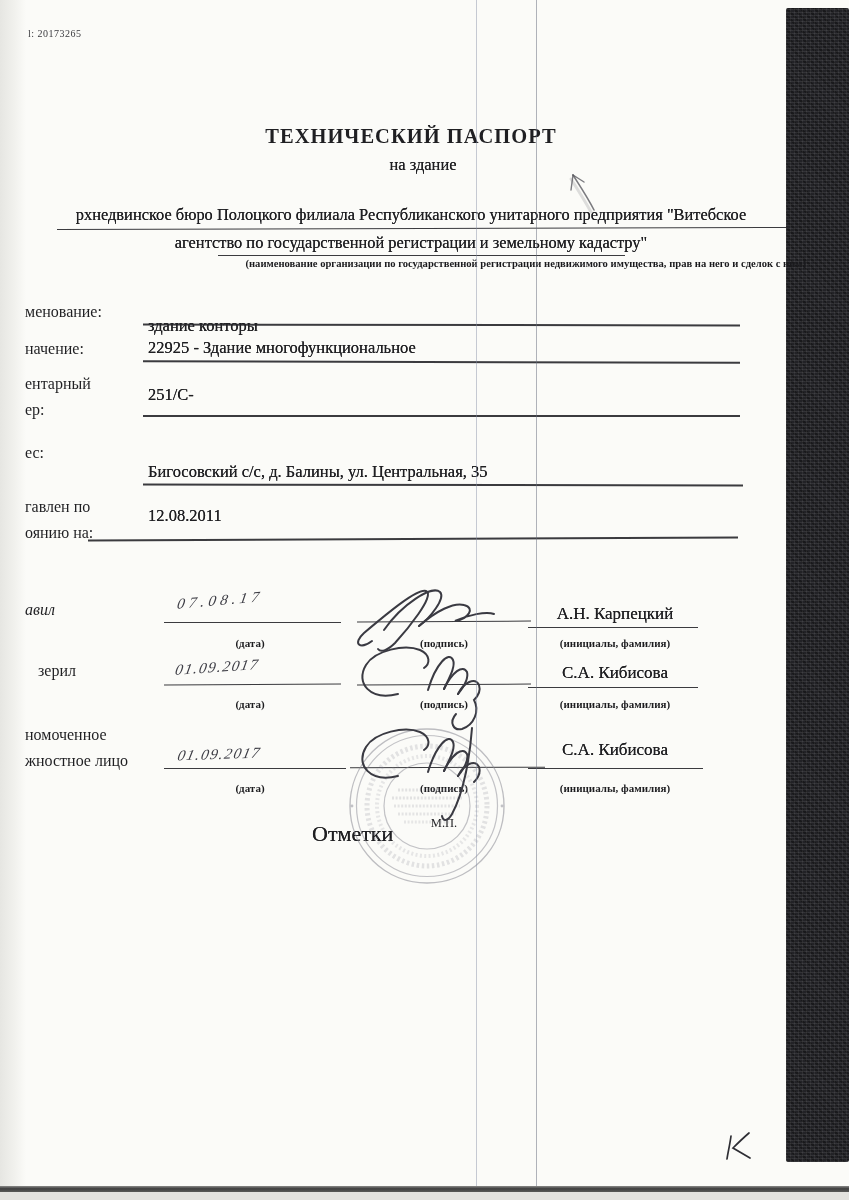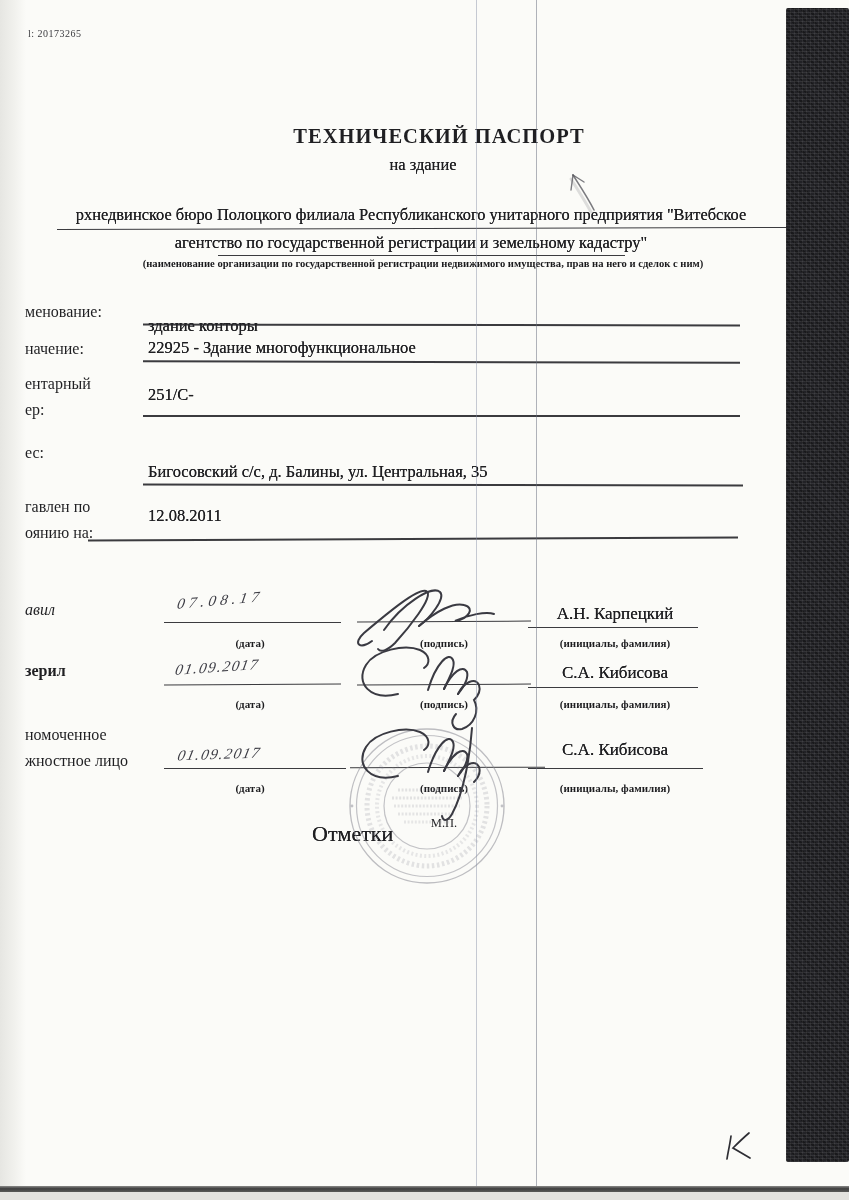--- a/index.html
+++ b/index.html
@@ -62,28 +62,28 @@
 
 <div id="page">
 
   <div id="left-strip" class="abs"></div>
   <div id="dark-band" class="abs"></div>
   <div id="bottom-line" class="abs"></div>
   <div id="bottom-area" class="abs"></div>
 
   <div class="abs scan-num" style="left:28px;top:28px;">l: 20173265</div>
 
-  <div class="abs ctr doc-title" style="left:56px;top:125px;width:766px;">ТЕХНИЧЕСКИЙ ПАСПОРТ</div>
+  <div class="abs ctr doc-title" style="left:28px;top:125px;width:766px;">ТЕХНИЧЕСКИЙ ПАСПОРТ</div>
   <div class="abs ctr doc-subtitle thick" style="left:40px;top:155px;width:766px;">на здание</div>
 
   <div class="abs ctr org-line thick" style="left:28px;top:205px;width:766px;">рхнедвинское бюро Полоцкого филиала Республиканского унитарного предприятия "Витебское</div>
   <div class="abs uline thin" style="left:57px;top:228px;width:731px;transform:rotate(-.15deg);"></div>
   <div class="abs ctr org-line thick" style="left:28px;top:233px;width:766px;">агентство по государственной регистрации и земельному кадастру"</div>
   <div class="abs uline thin" style="left:218px;top:255px;width:407px;"></div>
-  <div class="abs ctr org-caption" style="left:40px;top:258px;width:766px;">(наименование организации по государственной регистрации недвижимого имущества, прав на него и сделок с ним)</div>
+  <div class="abs ctr org-caption" style="left:40px;top:258px;width:766px;text-align:right;">(наименование организации по государственной регистрации недвижимого имущества, прав на него и сделок с ним)</div>
 
   <div class="abs f-label" style="left:25px;top:303px;">менование:</div>
   <div class="abs f-value thick" style="left:148px;top:316px;">здание конторы</div>
   <div class="abs uline" style="left:143px;top:324px;width:597px;transform:rotate(.1deg);"></div>
 
   <div class="abs f-label" style="left:25px;top:340px;">начение:</div>
   <div class="abs f-value thick" style="left:148px;top:338px;">22925 - Здание многофункциональное</div>
   <div class="abs uline" style="left:143px;top:361px;width:597px;transform:rotate(.15deg);"></div>
 
   <div class="abs f-label" style="left:25px;top:375px;">ентарный</div>
@@ -103,21 +103,21 @@
   <div class="abs sig-label" style="left:25px;top:601px;font-style:italic;">авил</div>
   <div class="abs hand" style="left:178px;top:592px;letter-spacing:4px;transform:skewX(-14deg) rotate(-5deg);">07.08.17</div>
   <div class="abs uline thin" style="left:164px;top:622px;width:177px;"></div>
   <div class="abs uline thin" style="left:357px;top:621px;width:174px;transform:rotate(-.3deg);"></div>
   <div class="abs ctr name thick" style="left:525px;top:604px;width:180px;">А.Н. Карпецкий</div>
   <div class="abs uline thin" style="left:528px;top:627px;width:170px;"></div>
   <div class="abs ctr sub-label" style="left:195px;top:637px;width:110px;">(дата)</div>
   <div class="abs ctr sub-label" style="left:389px;top:637px;width:110px;">(подпись)</div>
   <div class="abs ctr sub-label" style="left:525px;top:637px;width:180px;">(инициалы, фамилия)</div>
 
-  <div class="abs sig-label" style="left:25px;top:662px;font-weight:bold;">зерил</div>
+  <div class="abs sig-label" style="left:38px;top:662px;">зерил</div>
   <div class="abs hand" style="left:176px;top:659px;letter-spacing:1.5px;transform:skewX(-14deg) rotate(-4deg);">01.09.2017</div>
   <div class="abs uline thin" style="left:164px;top:684px;width:177px;transform:rotate(-.3deg);"></div>
   <div class="abs uline thin" style="left:357px;top:684px;width:174px;transform:rotate(-.3deg);"></div>
   <div class="abs ctr name thick" style="left:525px;top:663px;width:180px;">С.А. Кибисова</div>
   <div class="abs uline thin" style="left:528px;top:687px;width:170px;"></div>
   <div class="abs ctr sub-label" style="left:195px;top:698px;width:110px;">(дата)</div>
   <div class="abs ctr sub-label" style="left:389px;top:698px;width:110px;">(подпись)</div>
   <div class="abs ctr sub-label" style="left:525px;top:698px;width:180px;">(инициалы, фамилия)</div>
 
   <div class="abs sig-label" style="left:25px;top:726px;">номоченное</div>

